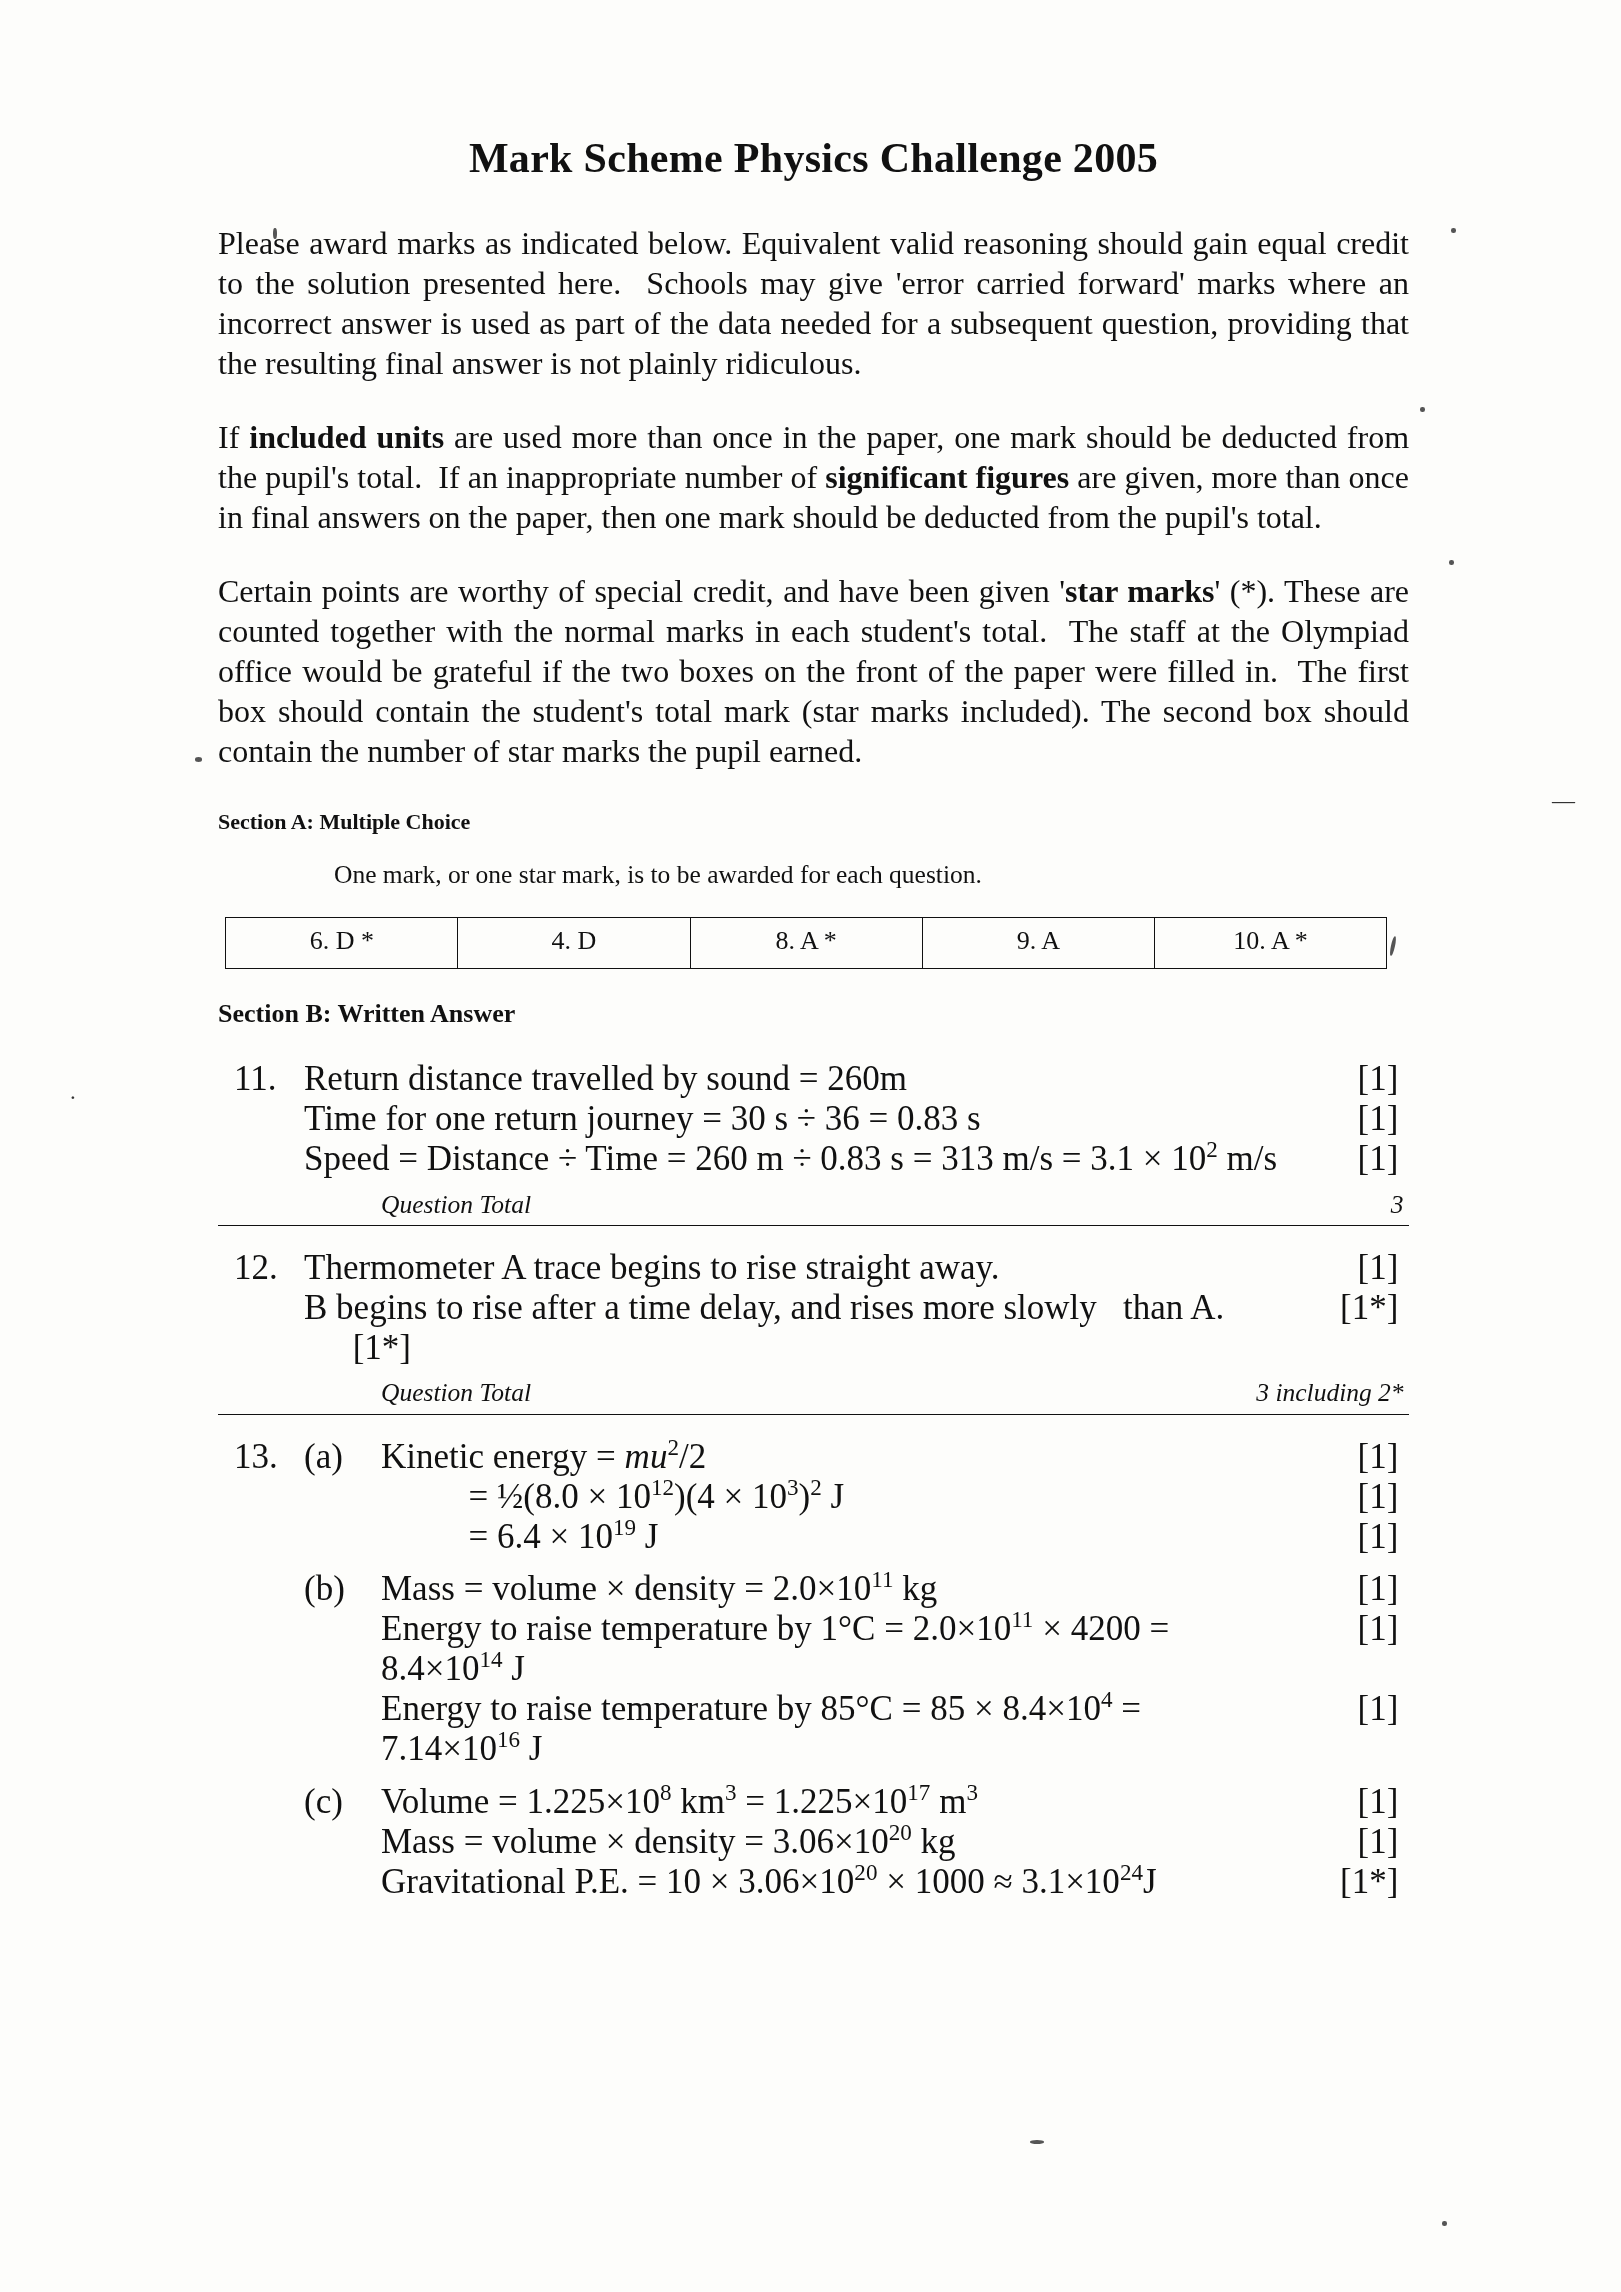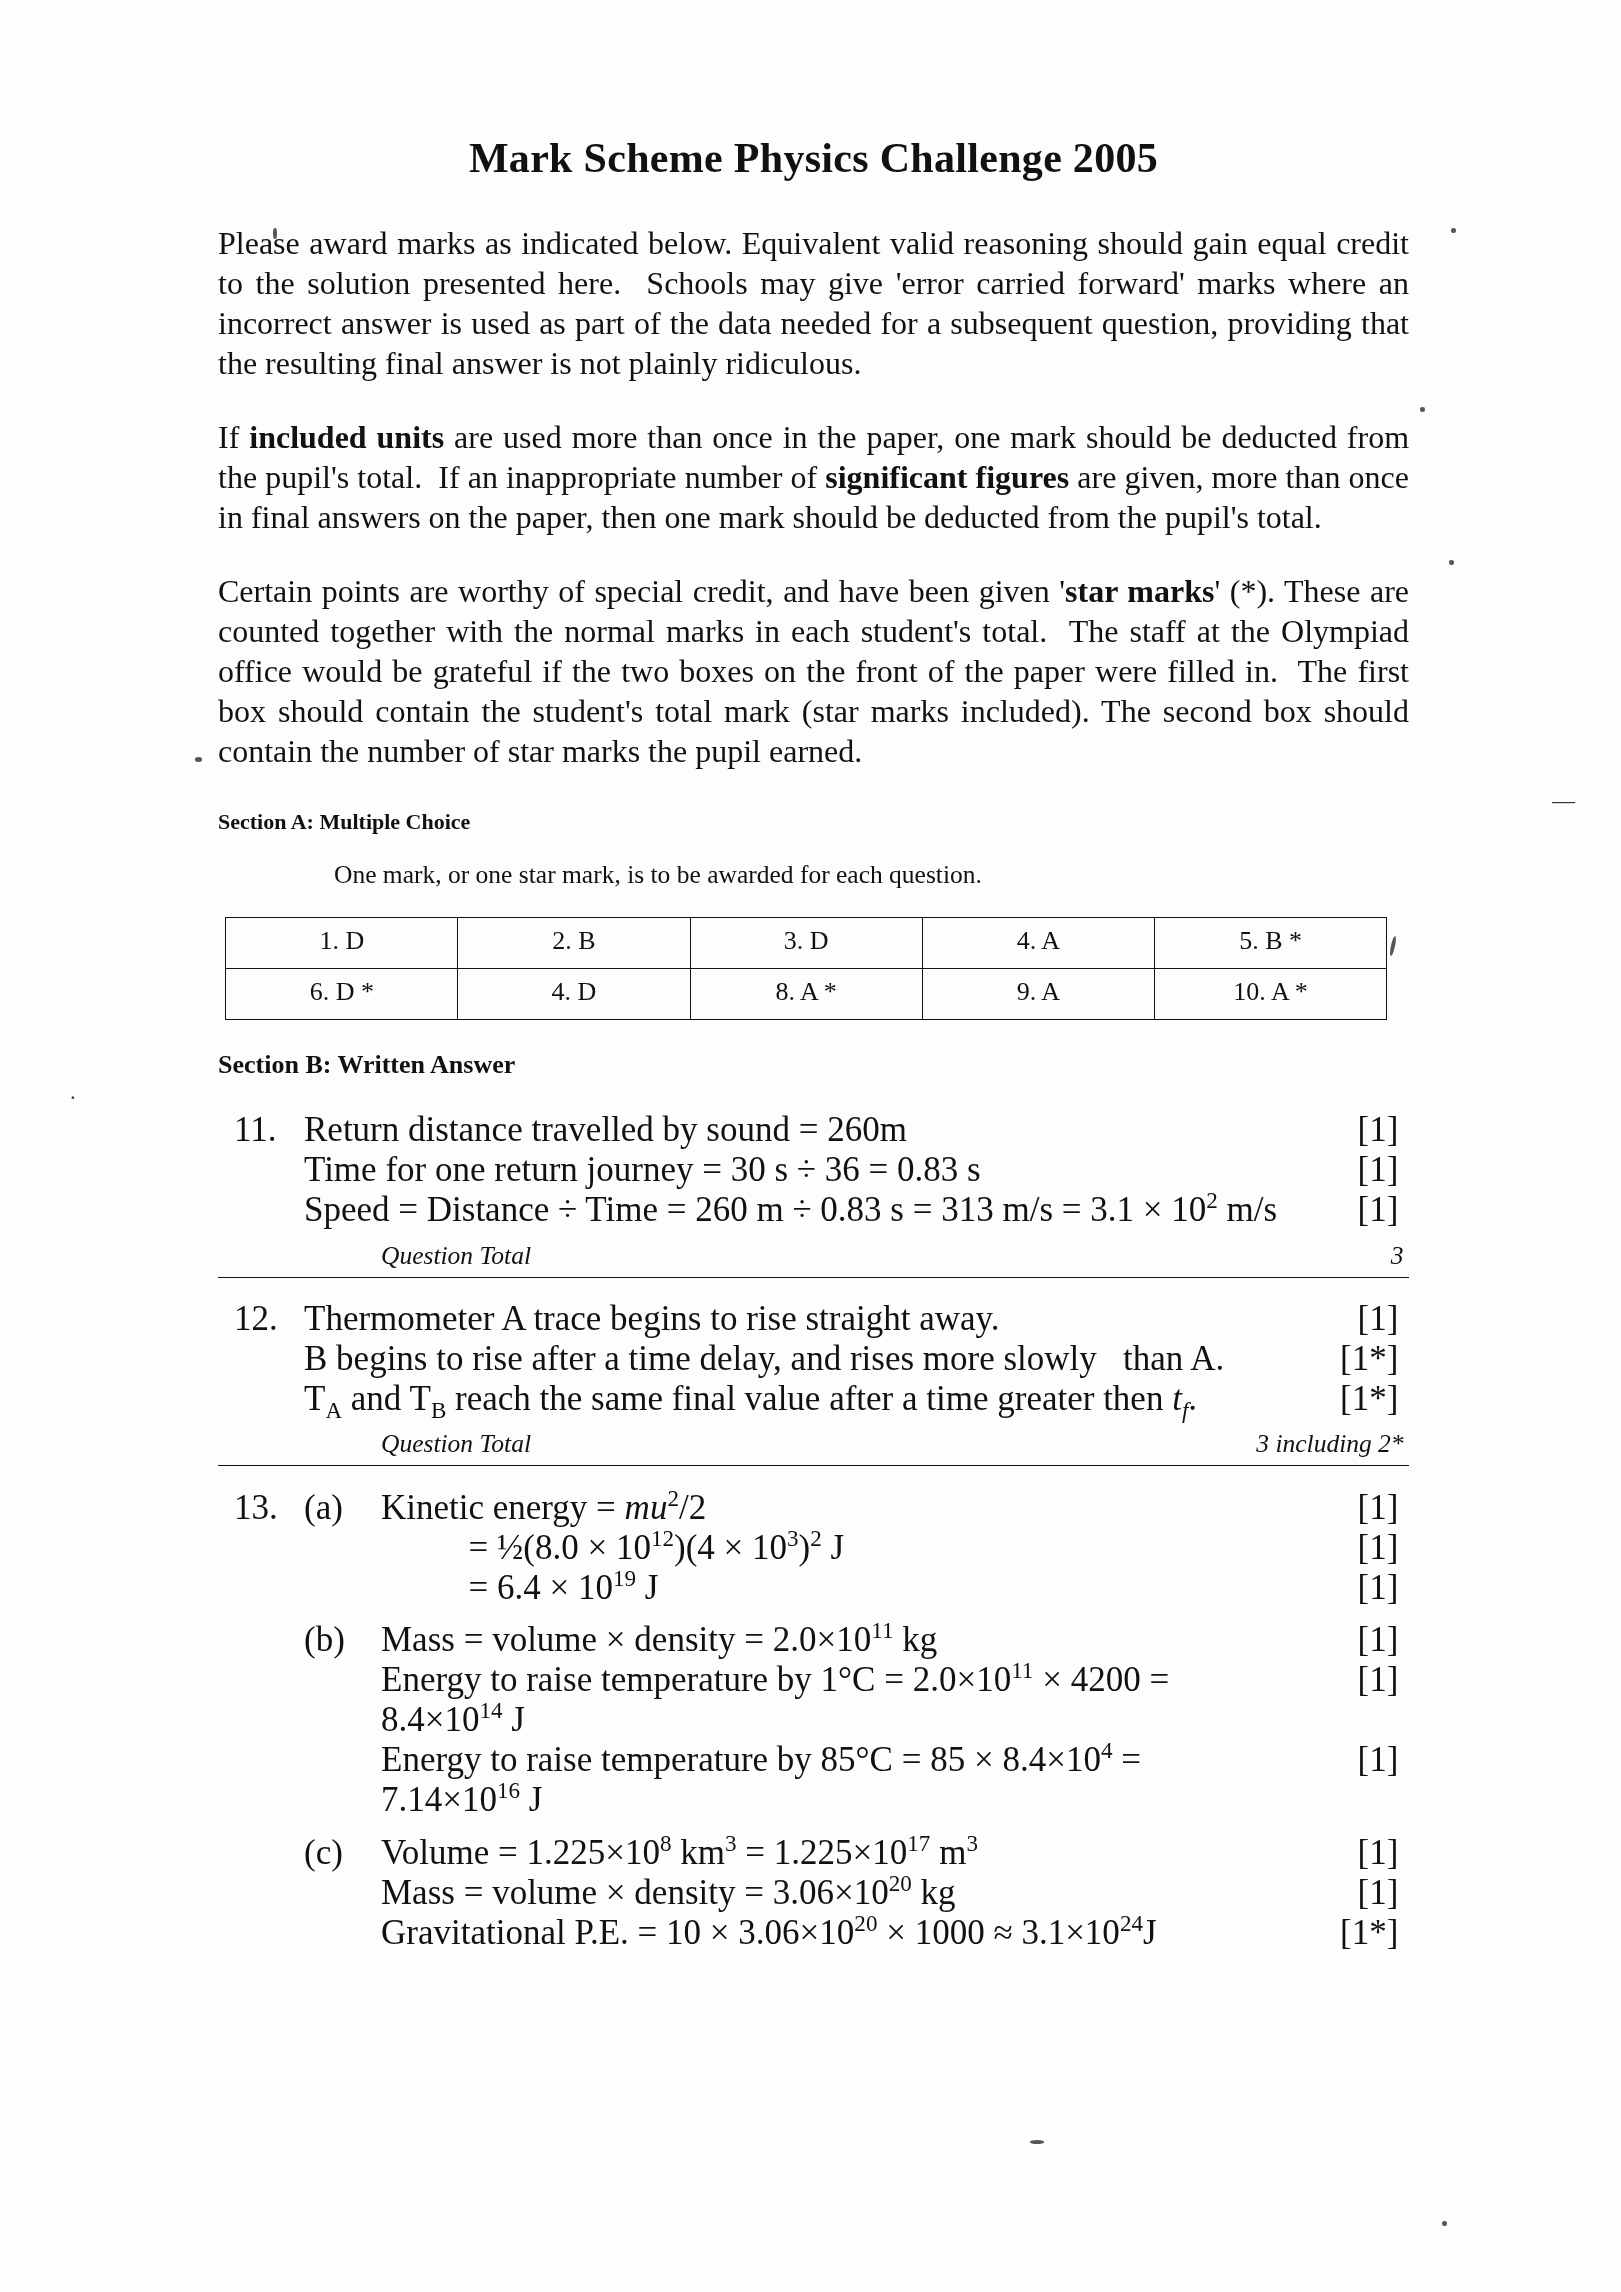--- a/index.html
+++ b/index.html
@@ -179,27 +179,20 @@
       filled in.&nbsp; The first box should contain the student's total mark (star marks included).
       The second box should contain the number of star marks the pupil earned.
     </p>
 
     <div class="sec-head">Section A: Multiple Choice</div>
 
     <div class="sec-sub">One mark, or one star mark, is to be awarded for each question.</div>
 
     <table class="mcq">
       <tbody>
-          <tr>
-        <td>1.  D</td>
-        <td>2.  B</td>
-        <td>3.  D</td>
-        <td>4.  A</td>
-        <td>5.  B *</td>
-      </tr>
       <tr>
         <td>6.  D *</td>
         <td>4.  D</td>
         <td>8.  A *</td>
         <td>9.  A</td>
         <td>10. A *</td>
       </tr>
     </tbody>
       </table>
 
@@ -233,21 +226,20 @@
         <span class="qtext">Thermometer A trace begins to rise straight away.</span>
         <span class="qmark">[1]</span>
       </div>
       <div class="qrow">
         <span class="qnum"></span>
         <span class="qtext">B begins to rise after a time delay, and rises more slowly&nbsp;&nbsp; than A.</span>
         <span class="qmark">[1*]</span>
       </div>
       <div class="qrow">
         <span class="qnum"></span>
-        <span class="qtext">T<sub>A</sub> and T<sub>B</sub> reach the same final value after a time greater then <span class="ital">t<sub>f</sub></span>.</span>
         <span class="qmark">[1*]</span>
       </div>
       <div class="totrow">
         <span class="totlabel">Question Total</span>
         <span class="totval">3 including 2*</span>
       </div>
     </div>
 
     <div class="qblock">
       <div class="qrow">

